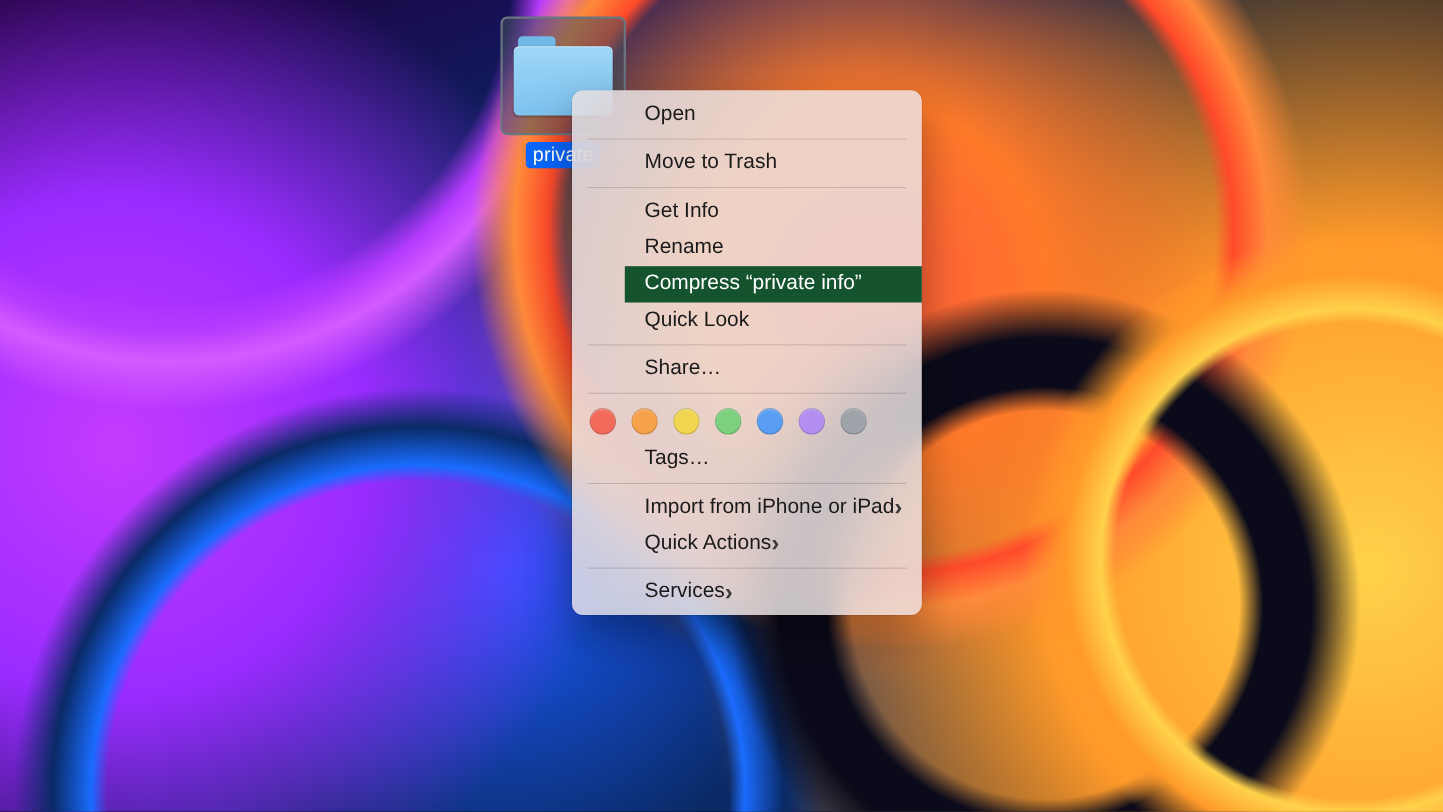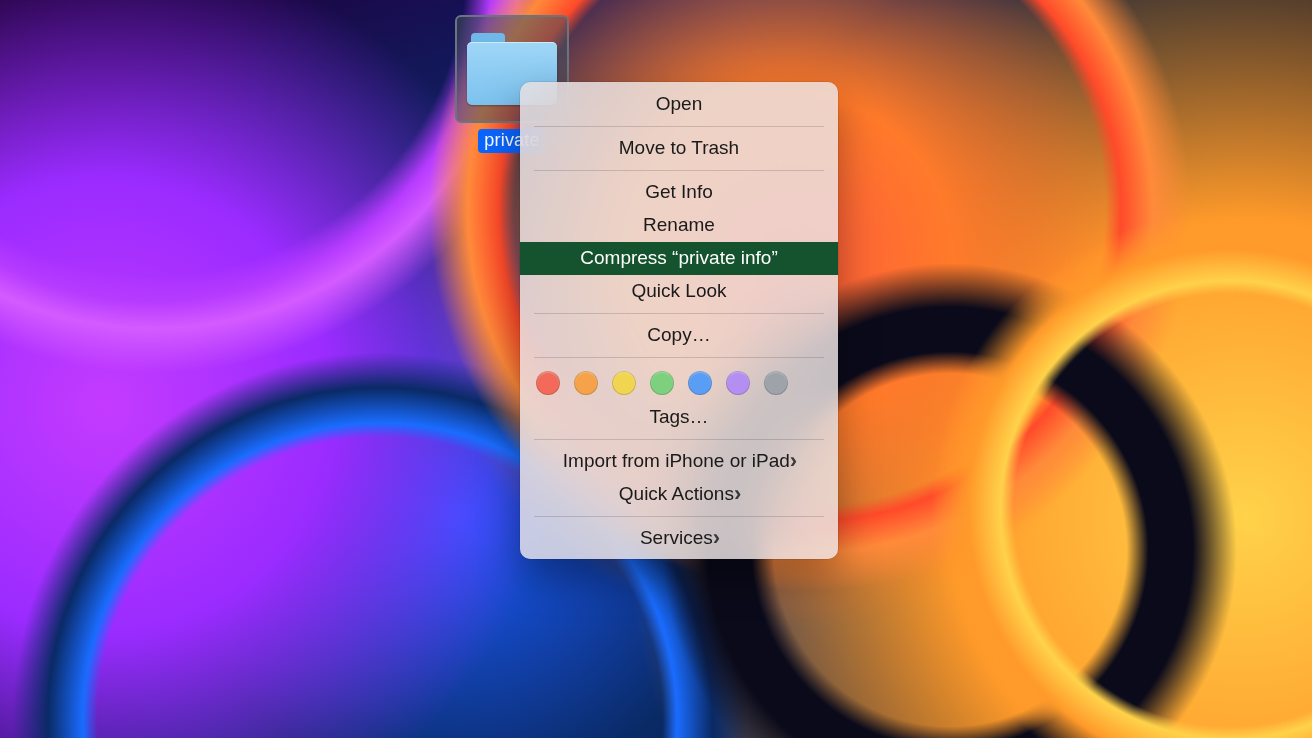--- a/index.html
+++ b/index.html
@@ -93,22 +93,23 @@
       background: rgba(236,230,232,0.82);
       backdrop-filter: blur(30px);
       box-shadow: 0 0 0 0.5px rgba(0,0,0,0.15), 0 18px 40px rgba(0,0,0,0.35);
       padding: 6px 0 4px;
       color: #1a1a1a;
       font-size: 19px;
     }
     .ctx .item {
       padding: 4px 18px 5px;
       line-height: 24px;
-      display: flex; align-items: center; justify-content: center;
+      display: flex; align-items: center; justify-content: flex-start;
       white-space: nowrap;
+      margin-left: 48px;
     }
     .ctx .item.hl {
       background: #14532d;
       color: #fff;
     }
     .ctx .sep {
       height: 1px;
       background: rgba(0,0,0,0.15);
       margin: 5px 14px;
     }
@@ -168,21 +169,21 @@
       <span>Rename</span>
     </div>
   <div class="item hl">
       <span>Compress “private info”</span>
     </div>
   <div class="item">
       <span>Quick Look</span>
     </div>
   <div class="sep"></div>
   <div class="item">
-      <span>Copy…</span>
+      <span>Share…</span>
     </div>
   <div class="sep"></div>
   <div class="tag-row">
     <div class="tag-dot td-red"></div>
     <div class="tag-dot td-orange"></div>
     <div class="tag-dot td-yellow"></div>
     <div class="tag-dot td-green"></div>
     <div class="tag-dot td-blue"></div>
     <div class="tag-dot td-purple"></div>
     <div class="tag-dot td-gray"></div>

